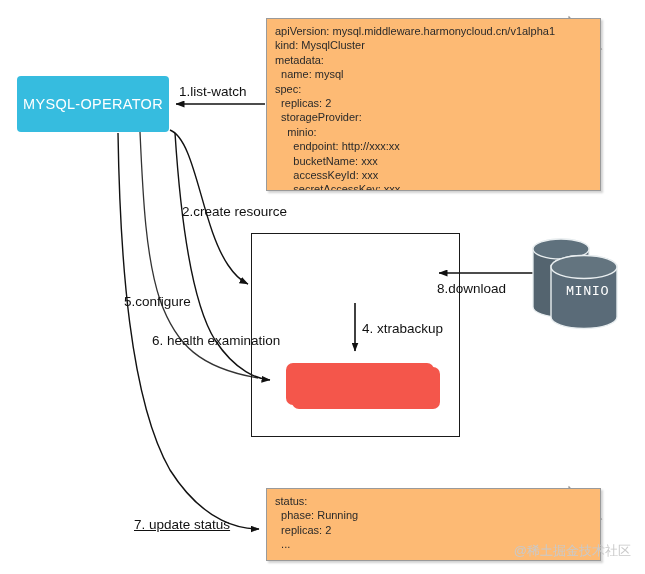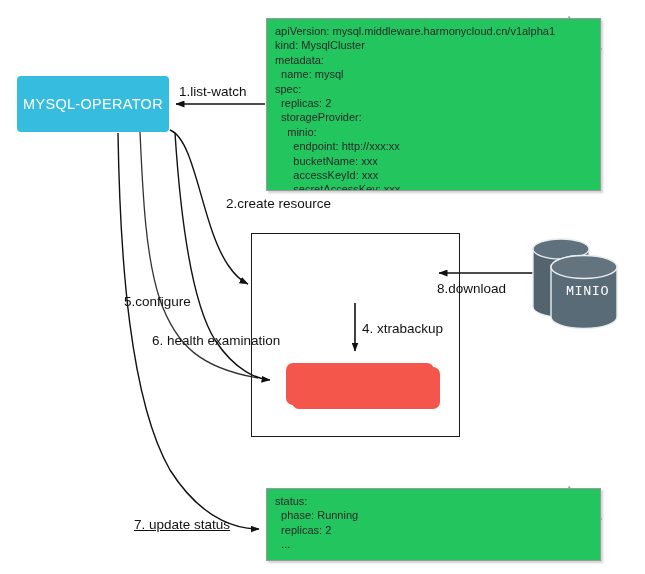--- a/index.html
+++ b/index.html
@@ -89,21 +89,21 @@
     background: #f4564b;
     border-radius: 7px;
     color: #ffffff;
     font-size: 14px;
     font-family: "Liberation Serif", serif;
   }
   
   .note {
     position: absolute;
     box-sizing: border-box;
-    background: #22c55e;
+    background: #fdba74;
     border: 1.2px solid #9a9a9a;
     box-shadow: 2px 2px 2px rgba(0,0,0,0.18);
     font-family: "Liberation Sans", sans-serif;
     font-size: 11px;
     color: #2a2a2a;
     line-height: 14.4px;
     white-space: pre;
     padding: 5px 8px;
     overflow: hidden;
   }
@@ -121,21 +121,21 @@
   }
   
   .lbl {
     position: absolute;
     font-family: "Liberation Sans", sans-serif;
     font-size: 13.5px;
     color: #111111;
     white-space: nowrap;
   }
   #lbl-1 { left: 179px; top: 84px; }
-  #lbl-2 { left: 182px; top: 196px; padding-left: 44px; }
+  #lbl-2 { left: 182px; top: 204px; }
   #lbl-3 { left: 437px; top: 281px; }
   #lbl-4 { left: 362px; top: 321px; }
   #lbl-5 { left: 124px; top: 294px; }
   #lbl-6 { left: 152px; top: 333px; }
   #lbl-7 { left: 134px; top: 517px; text-decoration: underline; }
   
   #minio-group {
     position: absolute;
     left: 525px;
     top: 235px;
@@ -246,14 +246,15 @@
   ...</div>
 
   <div class="lbl" id="lbl-1">1.list-watch</div>
   <div class="lbl" id="lbl-2">2.create resource</div>
   <div class="lbl" id="lbl-3">8.download</div>
   <div class="lbl" id="lbl-4">4. xtrabackup</div>
   <div class="lbl" id="lbl-5">5.configure</div>
   <div class="lbl" id="lbl-6">6. health examination</div>
   <div class="lbl" id="lbl-7">7. update status</div>
 
+  <div id="watermark">@稀土掘金技术社区</div>
 
 </div>
 
 </body></html>

